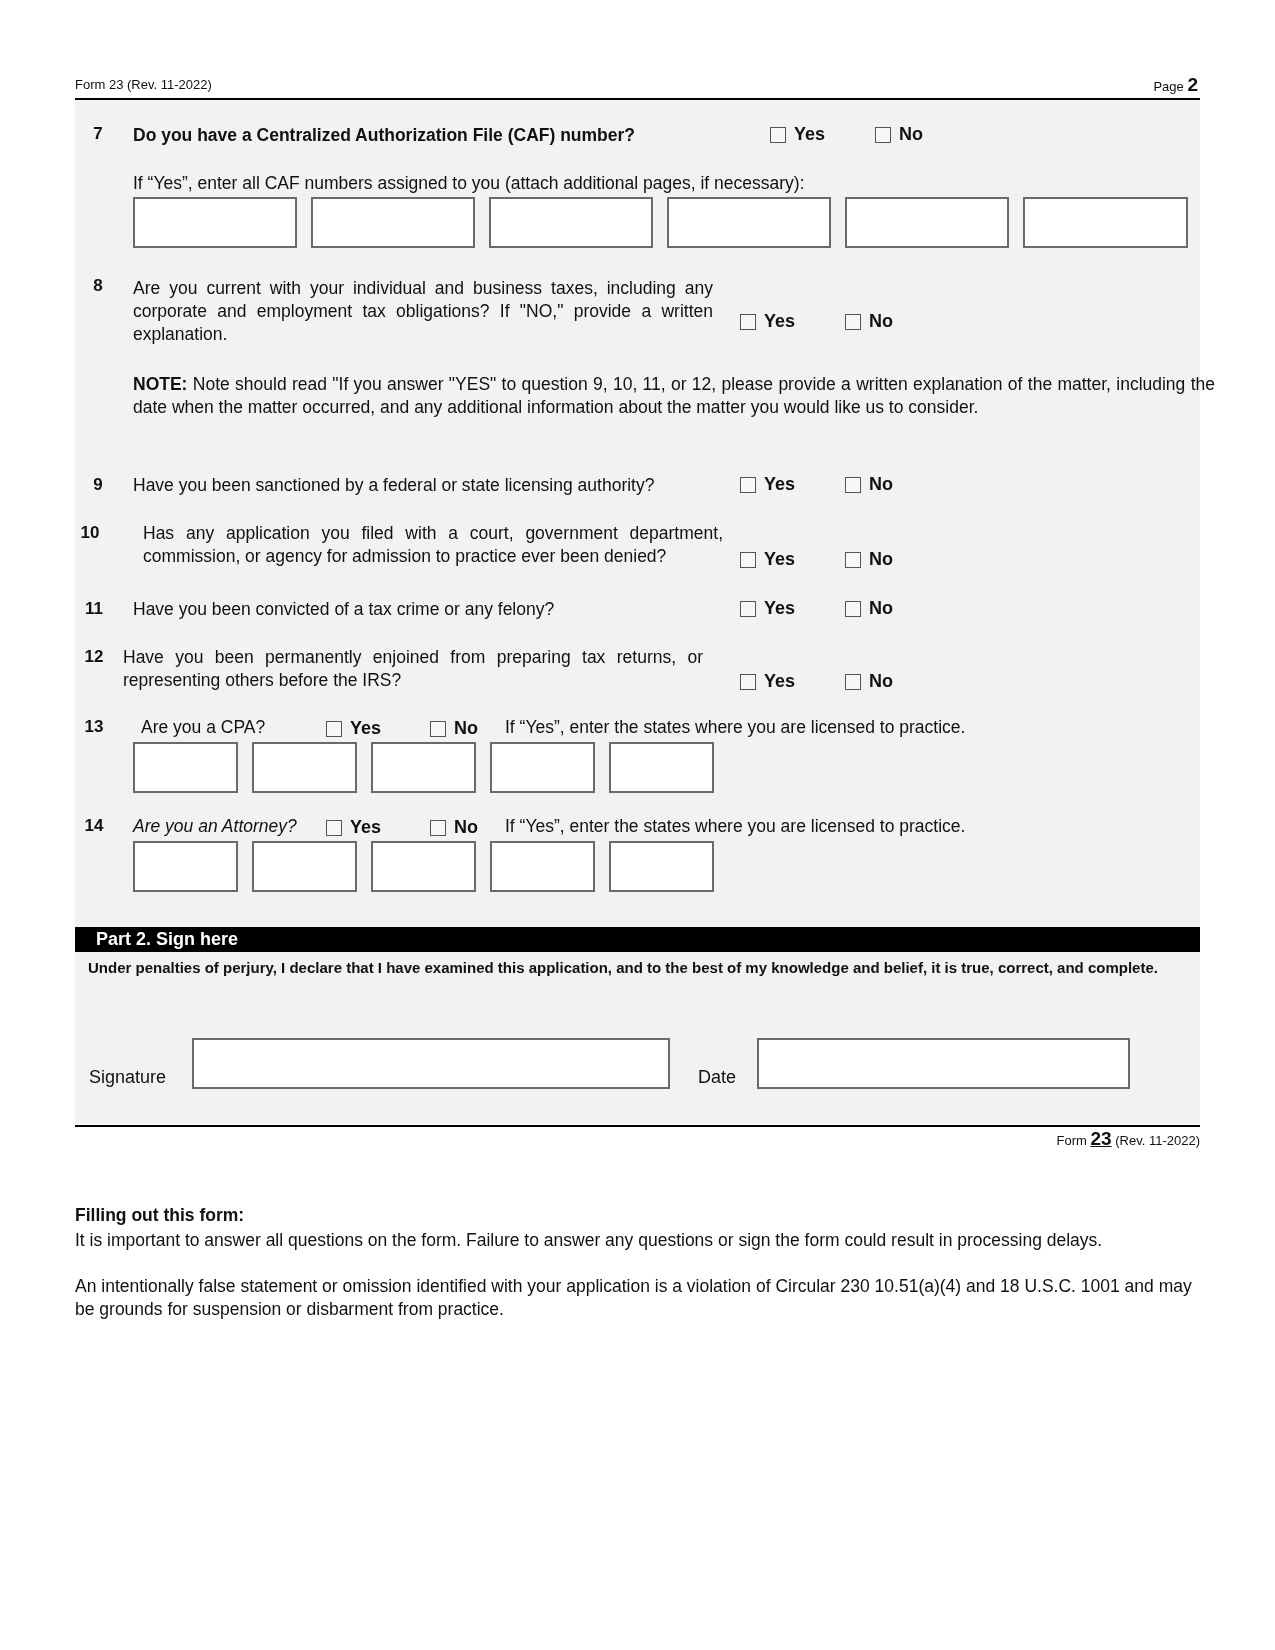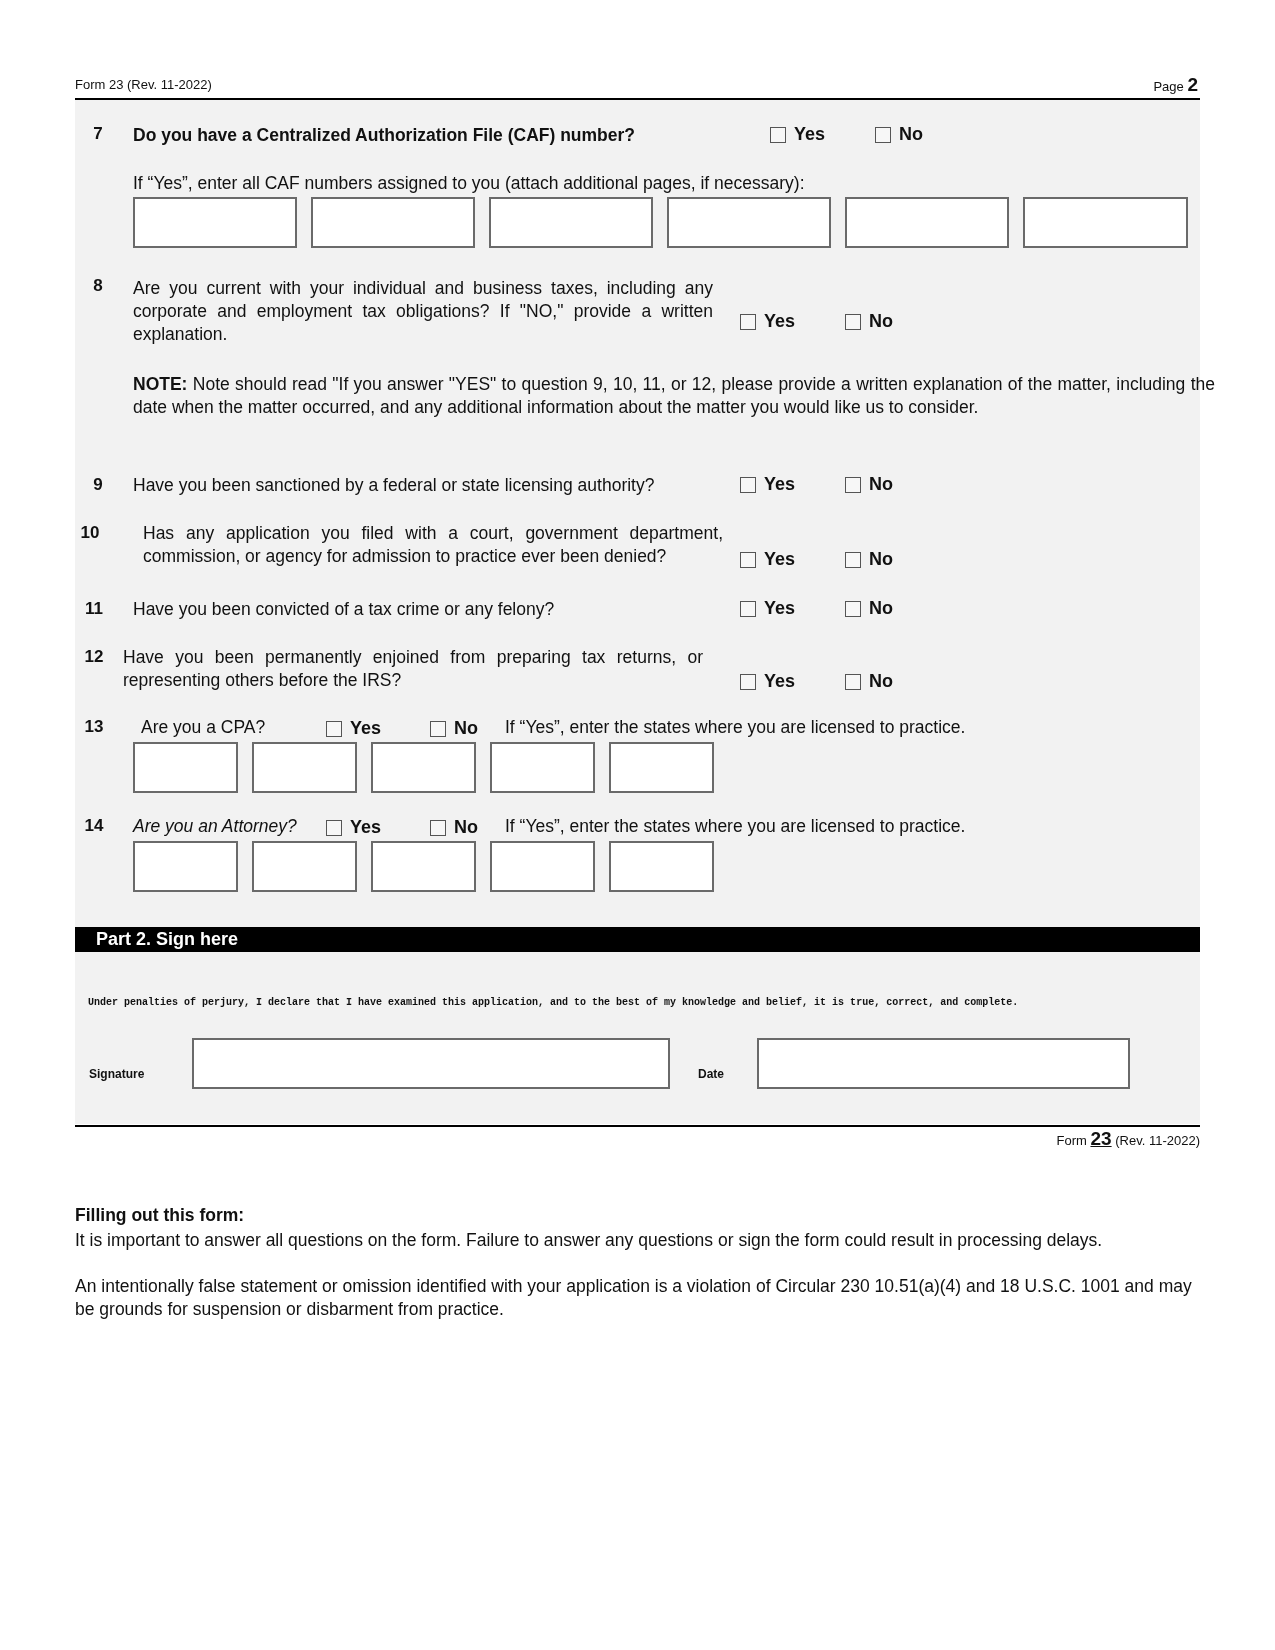--- a/index.html
+++ b/index.html
@@ -23,22 +23,22 @@
   }
   .chk .box {
     display: inline-block; width: 16px; height: 16px; border: 1.5px solid #555; background: #f7f7f7;
     margin-right: 8px; box-sizing: border-box;
   }
   .field {
     position: absolute; background: #fff; border: 2px solid #6a6a6a; box-sizing: border-box;
   }
   .partbar { left: 75px; top: 927px; width: 1125px; height: 25px; background: #000; color: #fff;
     font-weight: bold; font-size: 18px; line-height: 25px; padding-left: 21px; box-sizing: border-box; }
-  .perjury { left: 88px; top: 991px; width: 1100px; font-size: 10px; font-weight: bold; line-height: 23px; font-family: Liberation Mono, monospace; }
-  .siglabel { font-size: 12px; font-weight: bold; }
+  .perjury { left: 88px; top: 956px; width: 1100px; font-size: 15px; font-weight: bold; line-height: 23px; }
+  .siglabel { font-size: 18px; font-weight: normal; }
   .botline { left: 75px; top: 1125px; width: 1125px; height: 2px; background: #000; }
   .footer-right { right: 75px; top: 1128px; font-size: 13px; }
   .footer-right b { font-size: 19px; text-decoration: underline; }
   .fill-title { left: 75px; top: 1205px; font-size: 17.5px; font-weight: bold; }
   .fill-p { left: 75px; width: 1127px; font-size: 17.5px; line-height: 23px; }
 </style>
 </head>
 <body>
 
 <div class="abs hdr-left">Form 23 (Rev. 11-2022)</div>

